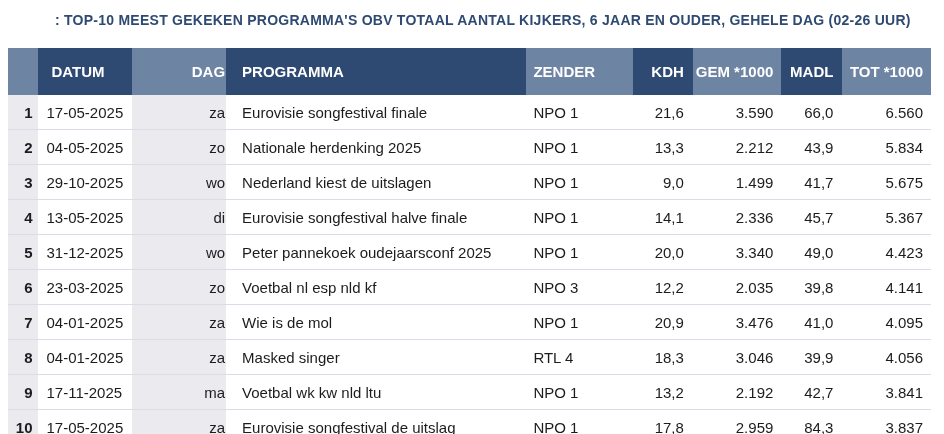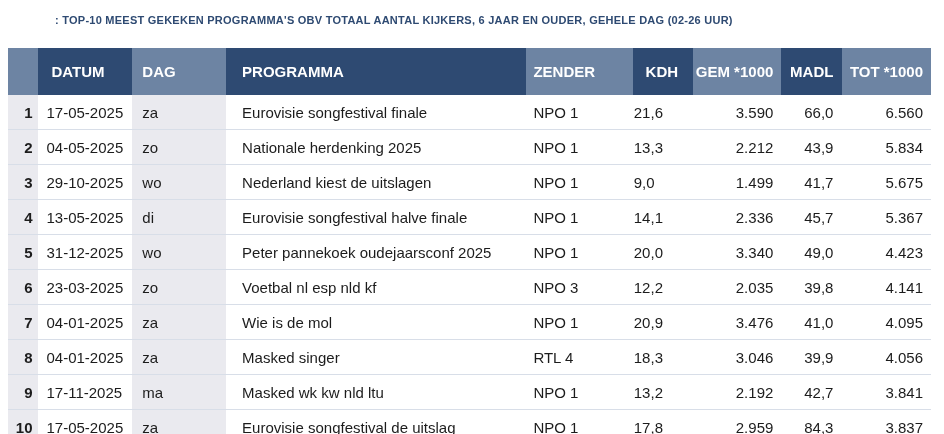--- a/index.html
+++ b/index.html
@@ -6,21 +6,21 @@
     margin: 0;
     padding: 0;
     background: #ffffff;
     width: 944px;
     height: 434px;
     font-family: "Liberation Sans", sans-serif;
     overflow: hidden;
   }
   .title {
     padding: 12px 0 0 55px;
-    font-size: 11px;
+    font-size: 14px;
     font-weight: 700;
     letter-spacing: 0.25px;
     color: var(--title, #2e4a72);
     line-height: 16px;
     white-space: nowrap;
   }
   table.top10 {
     border-collapse: collapse;
     table-layout: fixed;
     width: 923px;
@@ -44,24 +44,24 @@
     border-bottom: 1px solid var(--rowborder, #d8dee8);
     white-space: nowrap;
     overflow: hidden;
   }
   tbody td.stripe { background: var(--stripe, #eaeaef); }
   tbody td.rank   { font-weight: 700; }
 
   
   .c0 { width: 28px;  text-align: right; padding-right: 5px;  }
   .c1 { width: 90px;  text-align: left;  padding-left: 9px;   }
-  .c2 { width: 89px;  text-align: left;  padding-left: 10px;  }
+  .c2 { width: 89px;  text-align: right;  padding-left: 10px;  }
   .c3 { width: 285px; text-align: left;  padding-left: 16px;   }
   .c4 { width: 101px; text-align: left;  padding-left: 7px;   }
-  .c5 { width: 57px;  padding-right: 3px;  }
+  .c5 { width: 57px;  text-align: right; padding-right: 9px;  }
   .c6 { width: 84px; text-align: right; padding-right: 8px;  }
   .c7 { width: 58px;  text-align: right; padding-right: 9px; }
   .c8 { width: 84px; text-align: right; padding-right: 8px;  }
   thead th.c1 { padding-left: 14px; }
 </style>
 </head>
 <body>
 
 <div class="title">: TOP-10 MEEST GEKEKEN PROGRAMMA'S OBV TOTAAL AANTAL KIJKERS, 6 JAAR EN OUDER, GEHELE DAG (02-26 UUR)</div>
 
@@ -176,21 +176,21 @@
         <td class="c4">RTL 4</td>
         <td class="c5">18,3</td>
         <td class="c6">3.046</td>
         <td class="c7">39,9</td>
         <td class="c8">4.056</td>
       </tr>
       <tr>
         <td class="c0 stripe rank">9</td>
         <td class="c1">17-11-2025</td>
         <td class="c2 stripe">ma</td>
-        <td class="c3">Masked wk kw nld ltu</td>
+        <td class="c3">Voetbal wk kw nld ltu</td>
         <td class="c4">NPO 1</td>
         <td class="c5">13,2</td>
         <td class="c6">2.192</td>
         <td class="c7">42,7</td>
         <td class="c8">3.841</td>
       </tr>
       <tr>
         <td class="c0 stripe rank">10</td>
         <td class="c1">17-05-2025</td>
         <td class="c2 stripe">za</td>

